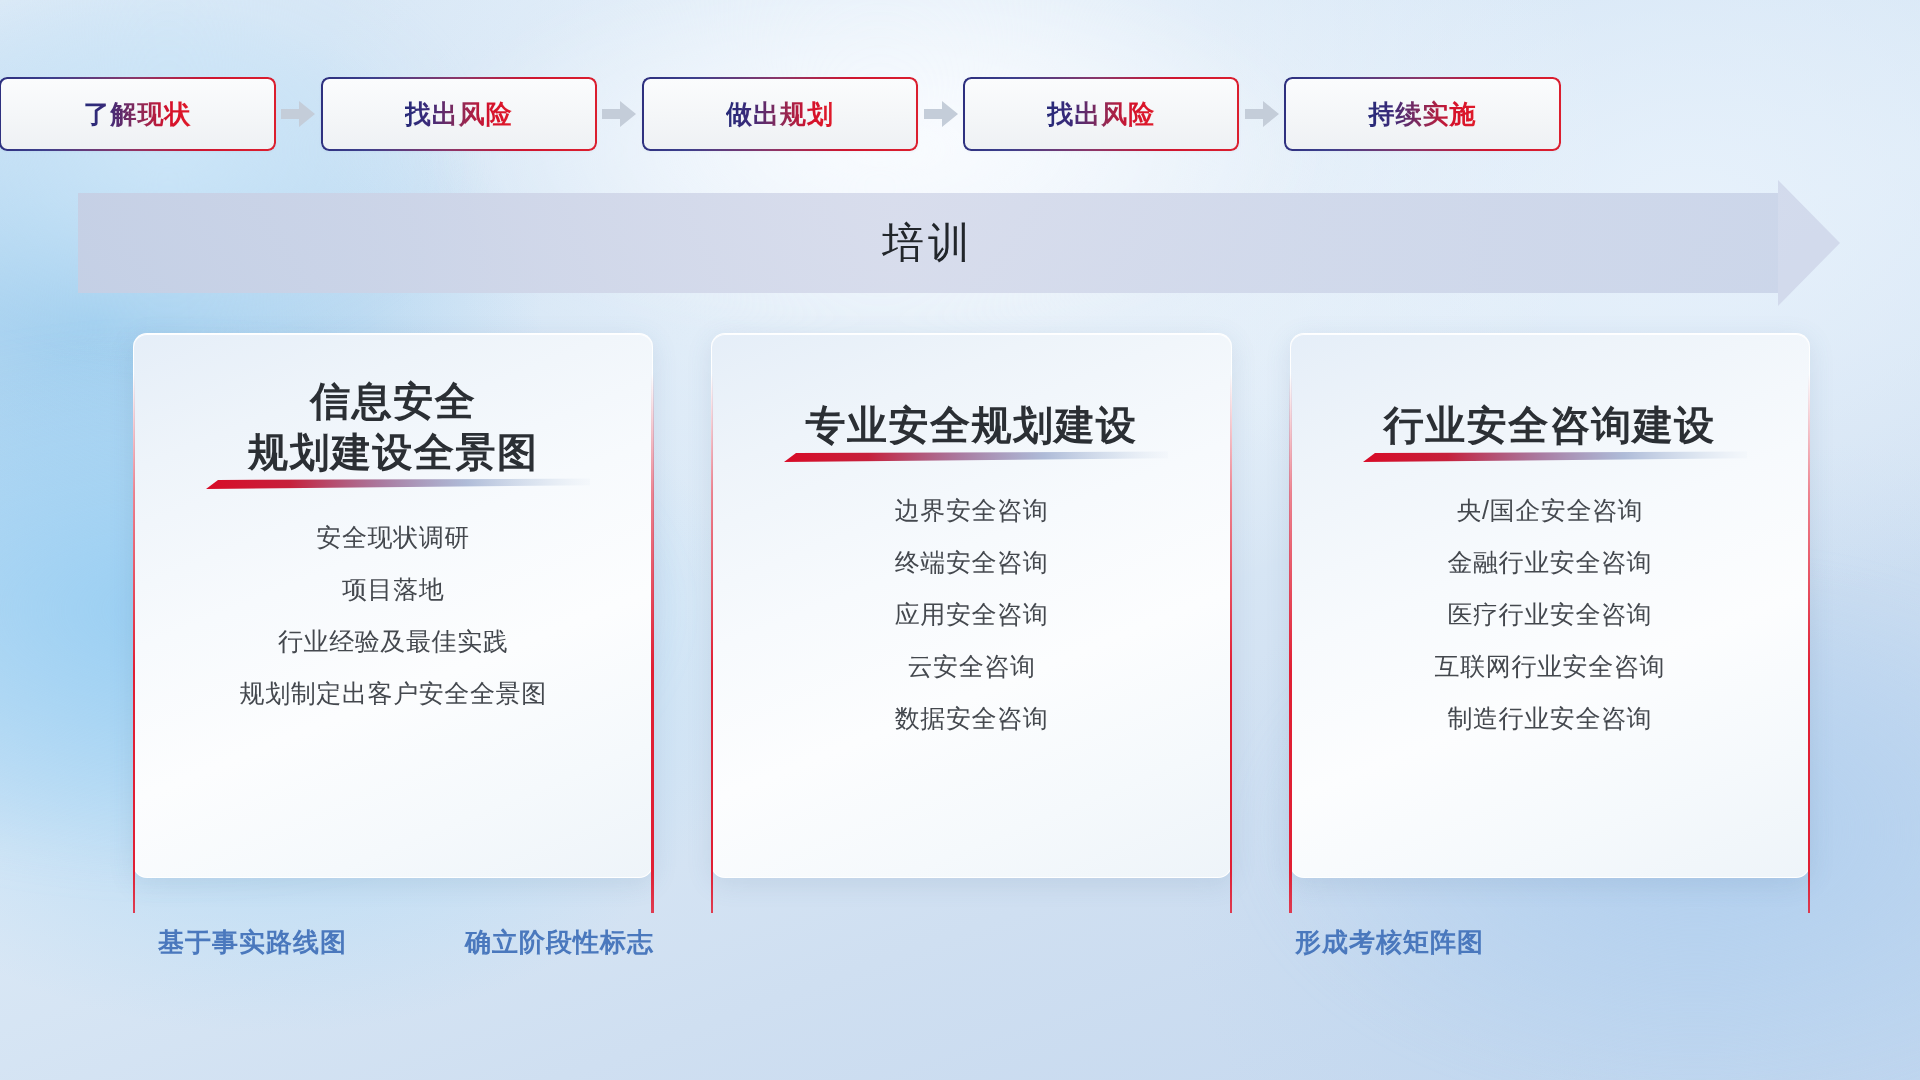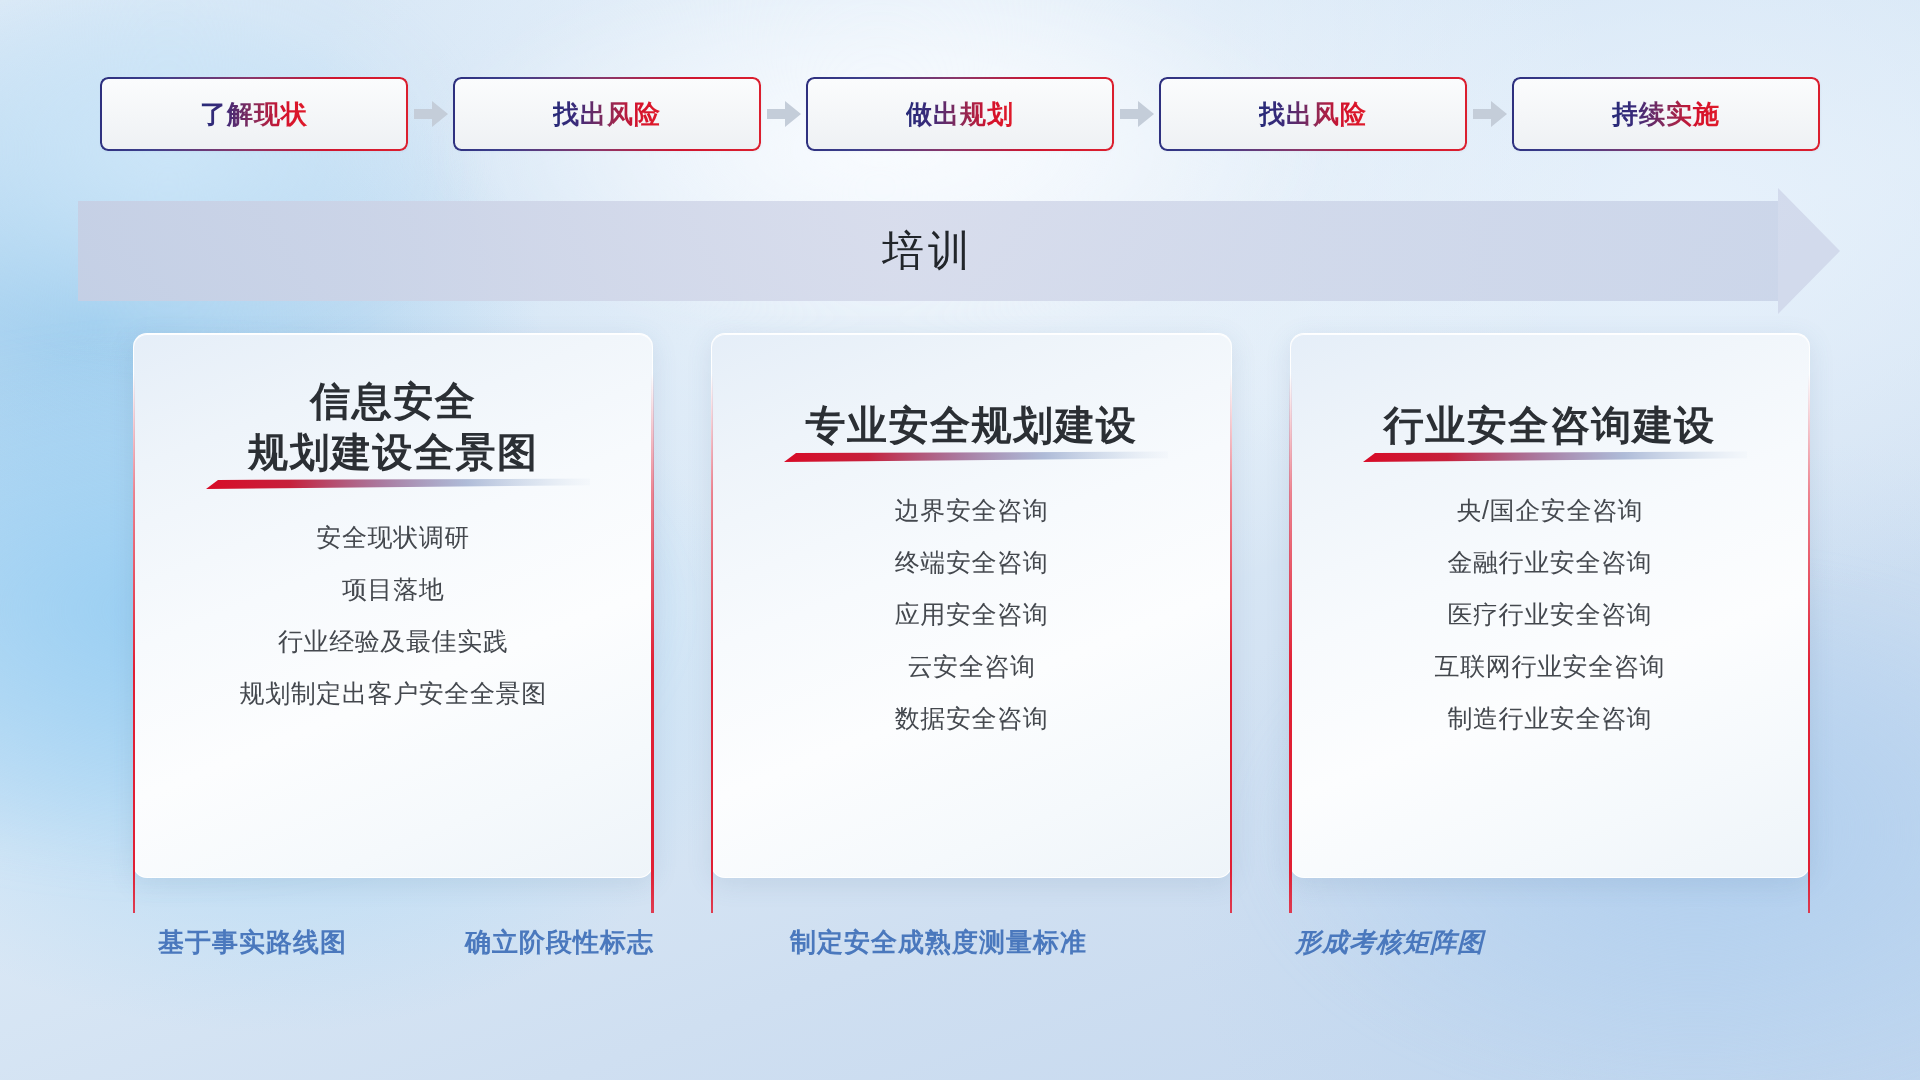--- a/index.html
+++ b/index.html
@@ -38,21 +38,21 @@
     filter:blur(18px);
   }
   .bloom-d {
     left:430px; top:-40px; width:900px; height:380px;
     background:radial-gradient(ellipse at 50% 50%, rgba(250,252,255,0.85) 0%, rgba(250,252,255,0) 72%);
     filter:blur(20px);
   }
 
   
   .step-row {
-    position:absolute; left:0; top:78px; width:1920px;
+    position:absolute; left:0; top:78px; width:1560px;
     display:flex; align-items:center; justify-content:center;
   }
   .step-box {
     width:307px; height:72px;
     display:flex; align-items:center; justify-content:center;
     border-radius:7px;
     background:linear-gradient(180deg, #fbfcfd 0%, #f4f6f8 55%, #eef1f4 100%);
     position:relative;
     border:1.6px solid transparent;
     background-clip:padding-box;
@@ -74,21 +74,21 @@
     position:relative; z-index:2;
   }
   .step-arrow {
     width:46px; height:72px; display:flex; align-items:center; justify-content:center;
     flex:0 0 46px;
   }
   .step-arrow svg { width:34px; height:26px; display:block; }
 
   
   .banner-wrap {
-    position:absolute; left:78px; top:201px; width:1760px; height:100px;
+    position:absolute; left:78px; top:193px; width:1760px; height:100px;
   }
   .banner-body {
     position:absolute; left:0; top:0; width:1700px; height:100px;
     background:linear-gradient(90deg,
       rgba(198,207,228,0.92) 0%,
       rgba(205,212,231,0.9) 22%,
       rgba(212,217,234,0.88) 48%,
       rgba(206,214,233,0.88) 72%,
       rgba(200,210,231,0.86) 100%);
   }
@@ -312,15 +312,14 @@
       <li>互联网行业安全咨询</li>
       <li>制造行业安全咨询</li>
     </ul>
   </div>
 
 </div>
 
 <div class="footer-labels">
   <div class="footer-label" style="left:130px;margin-left:28px;">基于事实路线图</div>
   <div class="footer-label" style="left:465px;">确立阶段性标志</div>
-  <div class="footer-label" style="left:790px;">制定安全成熟度测量标准</div>
-  <div class="footer-label" style="left:1295px;font-style:italic;">形成考核矩阵图</div>
+  <div class="footer-label" style="left:1295px;">形成考核矩阵图</div>
 </div>
 
 </body></html>

